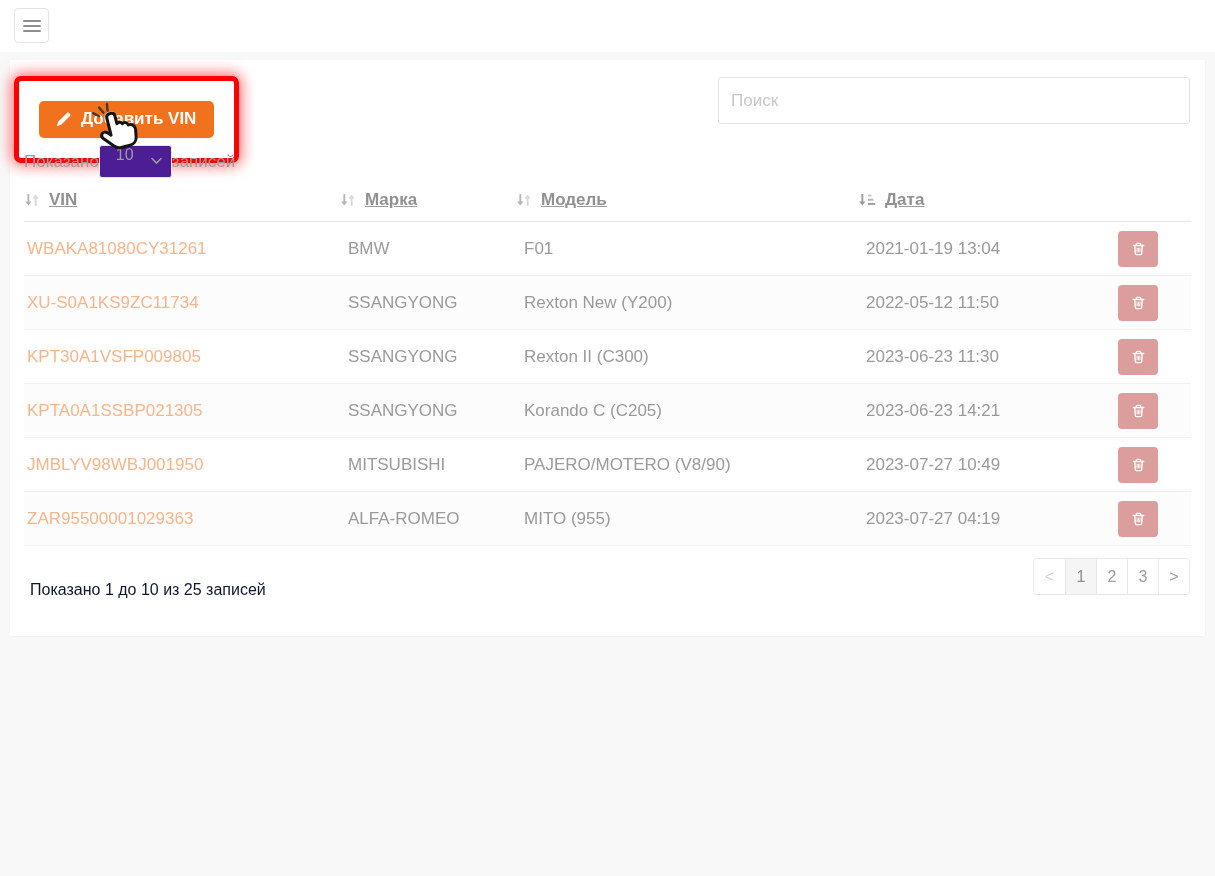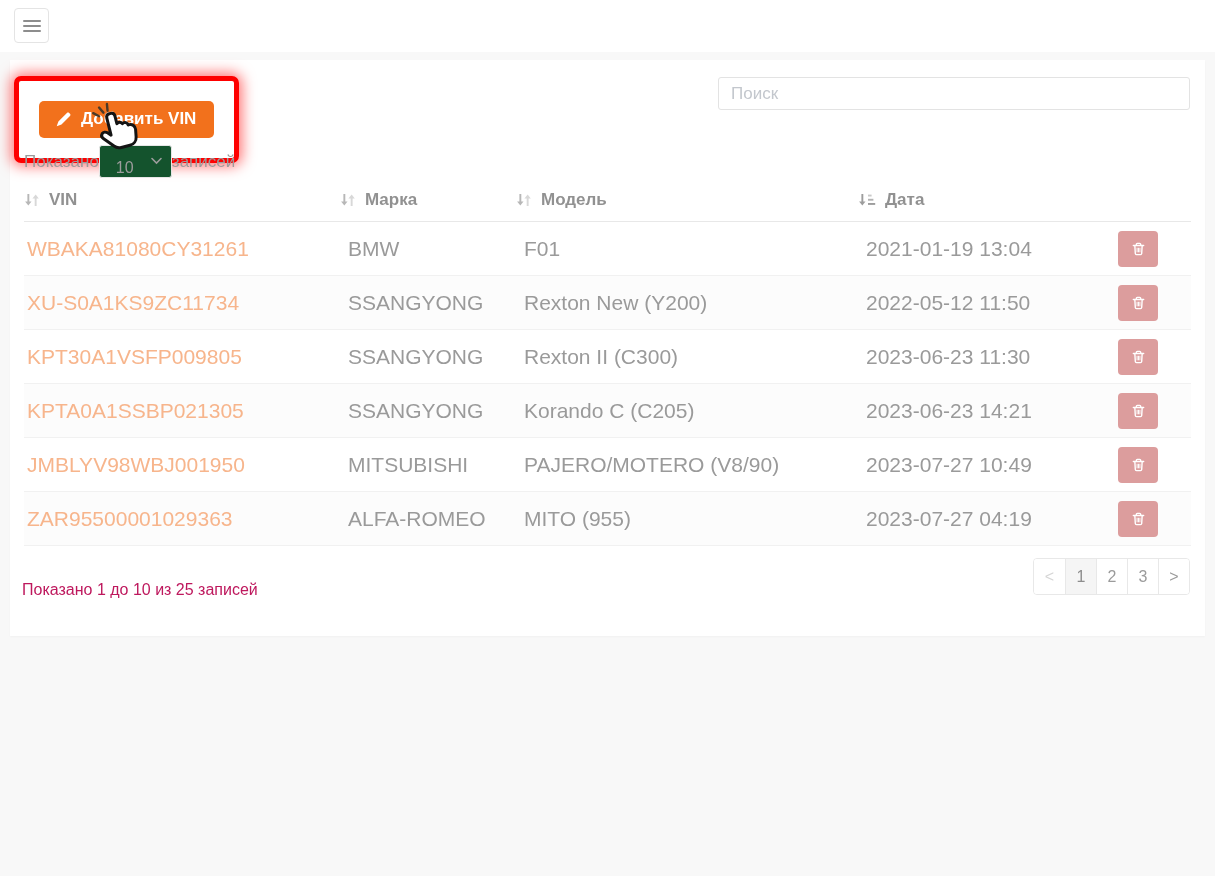--- a/index.html
+++ b/index.html
@@ -48,57 +48,58 @@
     padding:8px 18px 9px 16px;
     font-family:"Liberation Sans", sans-serif;
     font-size:17px; font-weight:bold; cursor:pointer;
   }
 
   
   .hand-cursor { position:absolute; left:80px; top:36px; z-index:6; pointer-events:none; }
 
   
   .search-input {
-    position:absolute; right:15px; top:17px; width:472px; height:33px;
+    position:absolute; right:15px; top:17px; width:472px; height:47px;
     border:1px solid #e3e3e3; border-radius:3px;
     padding:0 12px; font-size:17px; color:#777;
     font-family:"Liberation Sans", sans-serif; outline:none; background:#fff;
   }
   .search-input::placeholder { color:#c3c7cd; }
 
   
   .length-row {
     position:absolute; left:14px; top:85px; height:33px;
     display:flex; align-items:center; gap:0;
     font-size:17px; color:#9b9b9b;
   }
   .length-select {
     position:relative; width:73px; height:33px;
-    border:1px solid #e6e6e6; border-radius:3px; background:#14532d;
-    display:flex; align-items:flex-end; cursor:pointer;
+    border:1px solid #e6e6e6; border-radius:3px; background:#4c1d95;
+    display:flex; align-items:flex-start; cursor:pointer;
     color:#9c9c9c; font-size:16px;
   }
   .length-select .value { padding-left:16px; }
   .length-select .chev { position:absolute; right:9px; top:11px; }
 
   
   .vin-table { position:absolute; left:14px; right:14px; top:130px; }
   .thead {
     display:grid; grid-template-columns:316px 176px 342px 252px 1fr;
     align-items:center; height:32px; border-bottom:1px solid #e8e8e8;
     padding-bottom:14px;
+    text-decoration:underline;
   }
   .th {
     display:flex; align-items:center; gap:9px;
     font-size:17px; font-weight:bold; color:#919191; cursor:pointer;
   }
   .trow {
     display:grid; grid-template-columns:316px 176px 342px 252px 1fr;
     align-items:center; height:54px; border-bottom:1px solid #f1f1f1;
-    font-size:21px; color:#9a9a9a;
+    font-size:17px; color:#9a9a9a;
   }
   .trow:nth-child(odd) { background:#fcfcfc; }
   .td { padding-left:8px; overflow:hidden; white-space:nowrap; }
   .td.first { padding-left:3px; }
   .vin-link {
     color:#f7b58c; text-decoration:none;
     border-bottom:1px dashed #fad8ba; padding-bottom:1px; cursor:pointer;
   }
   .del-btn {
     width:40px; height:36px; border:none; border-radius:4px;
@@ -115,22 +116,22 @@
   .page-cell {
     min-width:31px; height:35px; display:flex; align-items:center; justify-content:center;
     font-size:16px; color:#9b9b9b; border-left:1px solid #e8e8e8; cursor:pointer;
     background:#fff; padding:0 2px;
   }
   .page-cell:first-child { border-left:none; }
   .page-cell.disabled { color:#d6d6d6; cursor:default; }
   .page-cell.current { background:#f5f5f5; color:#8d8d8d; }
 
   .info-text {
-    position:absolute; left:12px; top:521px;
-    font-size:16px; color:#be185d;
+    position:absolute; left:20px; top:521px;
+    font-size:16px; color:#0f172a;
   }
 </style>
 </head>
 <body>
 
 <div class="topbar">
   <div class="menu-btn">
     <div class="bars">
       <span></span>
         <span></span>

